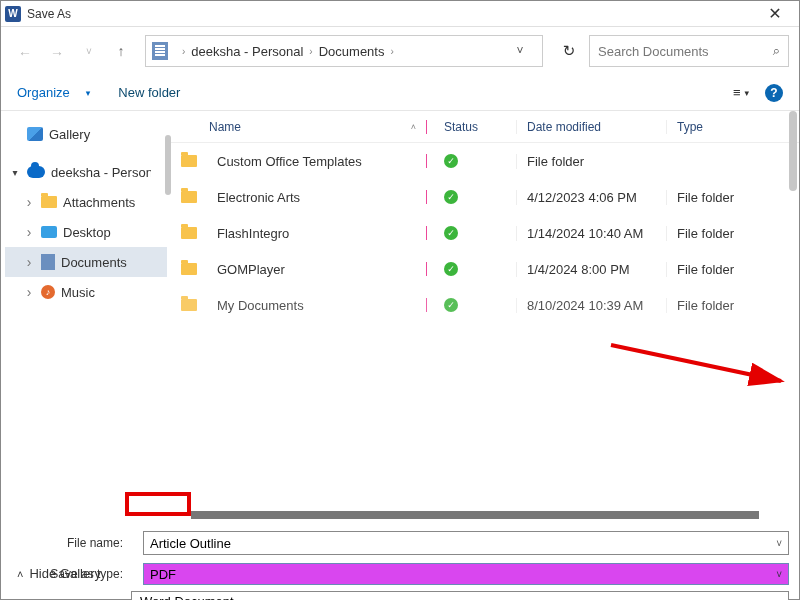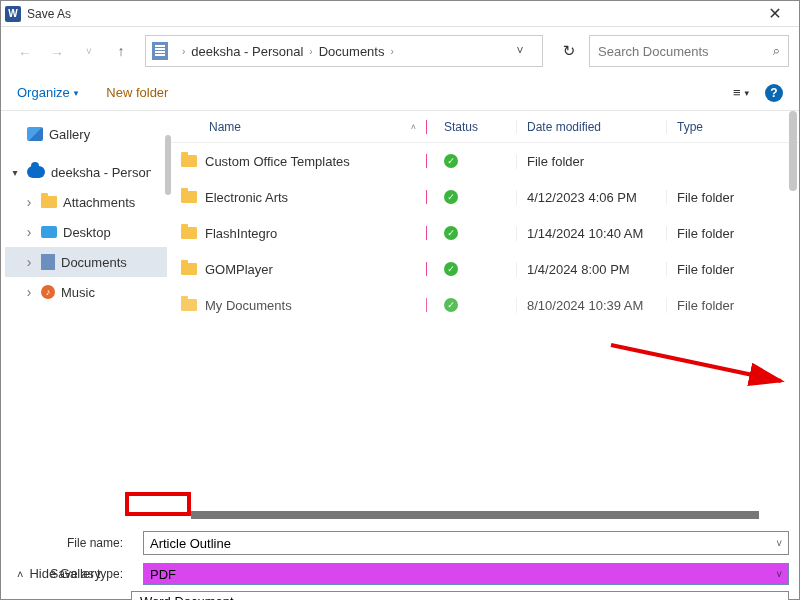--- a/index.html
+++ b/index.html
@@ -14,22 +14,22 @@
   .navbtn.light { color: #bbb; }
   .breadcrumb { flex: 1; height: 32px; border: 1px solid #ccc; display: flex; align-items: center; padding: 0 6px; font-size: 13px; color: #333; margin: 0 6px; }
   .breadcrumb .doc-icon { width: 16px; height: 18px; background: #6b8fbf; margin-right: 8px; position: relative; }
   .breadcrumb .doc-icon::after { content: ""; position: absolute; left: 3px; top: 3px; width: 10px; height: 2px; background: #fff; box-shadow: 0 3px 0 #fff, 0 6px 0 #fff, 0 9px 0 #fff; }
   .breadcrumb .sep { margin: 0 6px; color: #888; font-size: 10px; }
   .bc-drop { width: 32px; text-align: center; color: #555; font-size: 12px; }
   .refresh { width: 32px; text-align: center; font-size: 15px; color: #333; }
   .searchbox { width: 200px; height: 32px; border: 1px solid #ccc; display: flex; align-items: center; padding: 0 8px; font-size: 13px; color: #777; }
   .searchbox .mag { margin-left: auto; color: #555; }
   .toolbar { height: 36px; display: flex; align-items: center; padding: 0 16px; gap: 28px; font-size: 13px; border-bottom: 1px solid #e6e6e6; }
-  .toolbar .organize { color: #0067c0; display: flex; align-items: center; gap: 4px; }
-  .toolbar .newfolder { color: #a16207; }
+  .toolbar .organize { color: #0067c0; display: flex; align-items: center; gap: 16px; }
+  .toolbar .newfolder { color: #0c4a6e; }
   .toolbar .right { margin-left: auto; display: flex; align-items: center; gap: 16px; }
   .viewbtn { display: flex; align-items: center; gap: 4px; color: #333; }
   .help { width: 18px; height: 18px; border-radius: 9px; background: #0a67b2; color: #fff; font-size: 12px; display: flex; align-items: center; justify-content: center; font-weight: bold; }
   .body { display: flex; flex: 1; min-height: 0; }
   .tree { width: 170px; padding: 8px 4px; font-size: 13px; color: #333; position: relative; }
   .tree-item { display: flex; align-items: center; height: 30px; padding: 0 4px; gap: 6px; }
   .tree-item.sel { background: #dfe6ee; }
   .tree-arrow { width: 12px; text-align: center; font-size: 10px; color: #777; }
   .tree-arrow.down::before { content: "▾"; color: #444; }
   .tree-arrow.right::before { content: "›"; font-size: 14px; }
@@ -46,21 +46,21 @@
   .filepane { flex:1; display:flex; flex-direction:column; min-width:0; position:relative; }
   .filehead { display:flex; height:32px; align-items:center; font-size:12px; color:#2c4a78; border-bottom: 1px solid #eee; }
   .col { padding:0 10px; display:flex; align-items:center; gap:8px; }
   .col.name { width:255px; }
   .col.status { width:90px; border-left:1px solid #ec4899;padding-left:17px; }
   .col.date { width:150px; border-left:1px solid #eee; }
   .col.type { flex:1; border-left:1px solid #eee; }
   .sort-caret { font-size:9px; color:#888; margin-left:auto; }
   .filelist { flex:1; overflow:hidden; font-size:13px; color:#333; position:relative; }
   .row { display:flex; height:36px; align-items:center; }
-  .row .col.name { display:flex; align-items:center; gap:8px; }
+  .row .col.name { display:flex; align-items:center; gap:20px; }
   .status-ok { width:14px; height:14px; border-radius:7px; background:#3cb53c; display:flex; align-items:center; justify-content:center; color:#fff; font-size:9px; }
   .file-scroll { position:absolute; right:2px; top:0; width:8px; height:80px; background:#c7c7c7; border-radius:4px; }
   .hscroll { height:8px; background:#777; margin: 0 40px 0 20px; }
   .bottom { padding: 12px 10px 6px 10px; font-size: 13px; position: relative; }
   .formrow { display:flex; align-items:center; margin-bottom:8px;gap:12px; }
   .formrow label { width:120px; text-align:right; padding-right:8px; color:#333; font-size:12px; }
   .textin { flex:1; height:24px; border:1px solid #888; padding:0 6px; font-size:13px; display:flex; align-items:center; background:#fff; }
   .combo { flex:1; height:22px; border:1px solid #698bb6; background:#d946ef; padding:4px 6px; font-size:13px; display:flex; align-items:center; position:relative; }
   .dropdown { position:absolute; left:130px; right:10px; top:72px; background:#fff; border:1px solid #888; font-size:13px; z-index:5; max-height: 210px; overflow:hidden; }
   .dd-item { padding:1px 8px; height:17px; line-height:17px; white-space:nowrap; overflow:hidden; }

